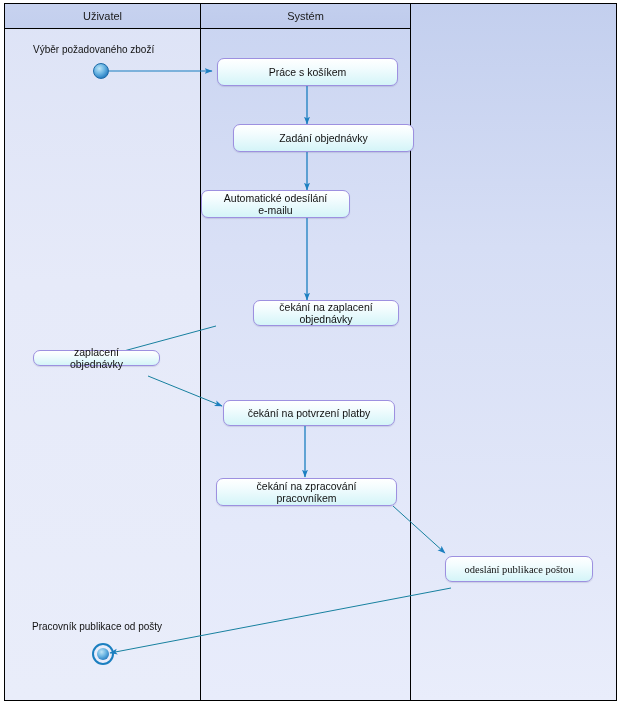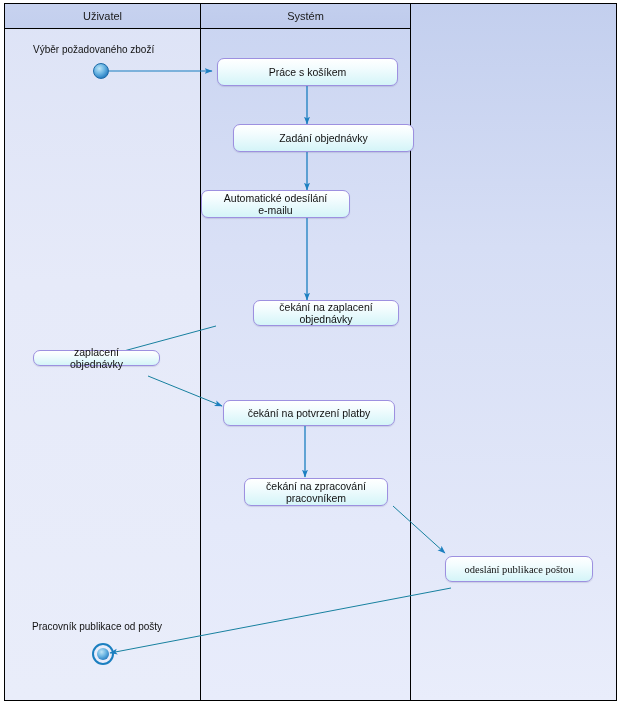--- a/index.html
+++ b/index.html
@@ -231,21 +231,21 @@
     </div>
 
     <div class="activity" style="left:28px; top:346px; width:127px; height:16px;">
       <span>zaplacení objednávky</span>
     </div>
 
     <div class="activity" style="left:218px; top:396px; width:172px; height:26px;">
       <span>čekání na potvrzení platby</span>
     </div>
 
-    <div class="activity" style="left:211px; top:474px; width:144px; height:28px;margin-left:28px;">
+    <div class="activity" style="left:211px; top:474px; width:181px; height:28px;">
       <span>čekání na zpracování pracovníkem</span>
     </div>
 
     <div class="activity" style="left:440px; top:552px; width:148px; height:26px;font-family:Liberation Serif, serif;">
       <span>odeslání publikace poštou</span>
     </div>
 
     <div class="node-label" style="left:27px; top:617px;">Pracovník publikace od pošty</div>
     <div class="end-node" style="left:87px; top:639px;">
       <div class="end-inner"></div>

